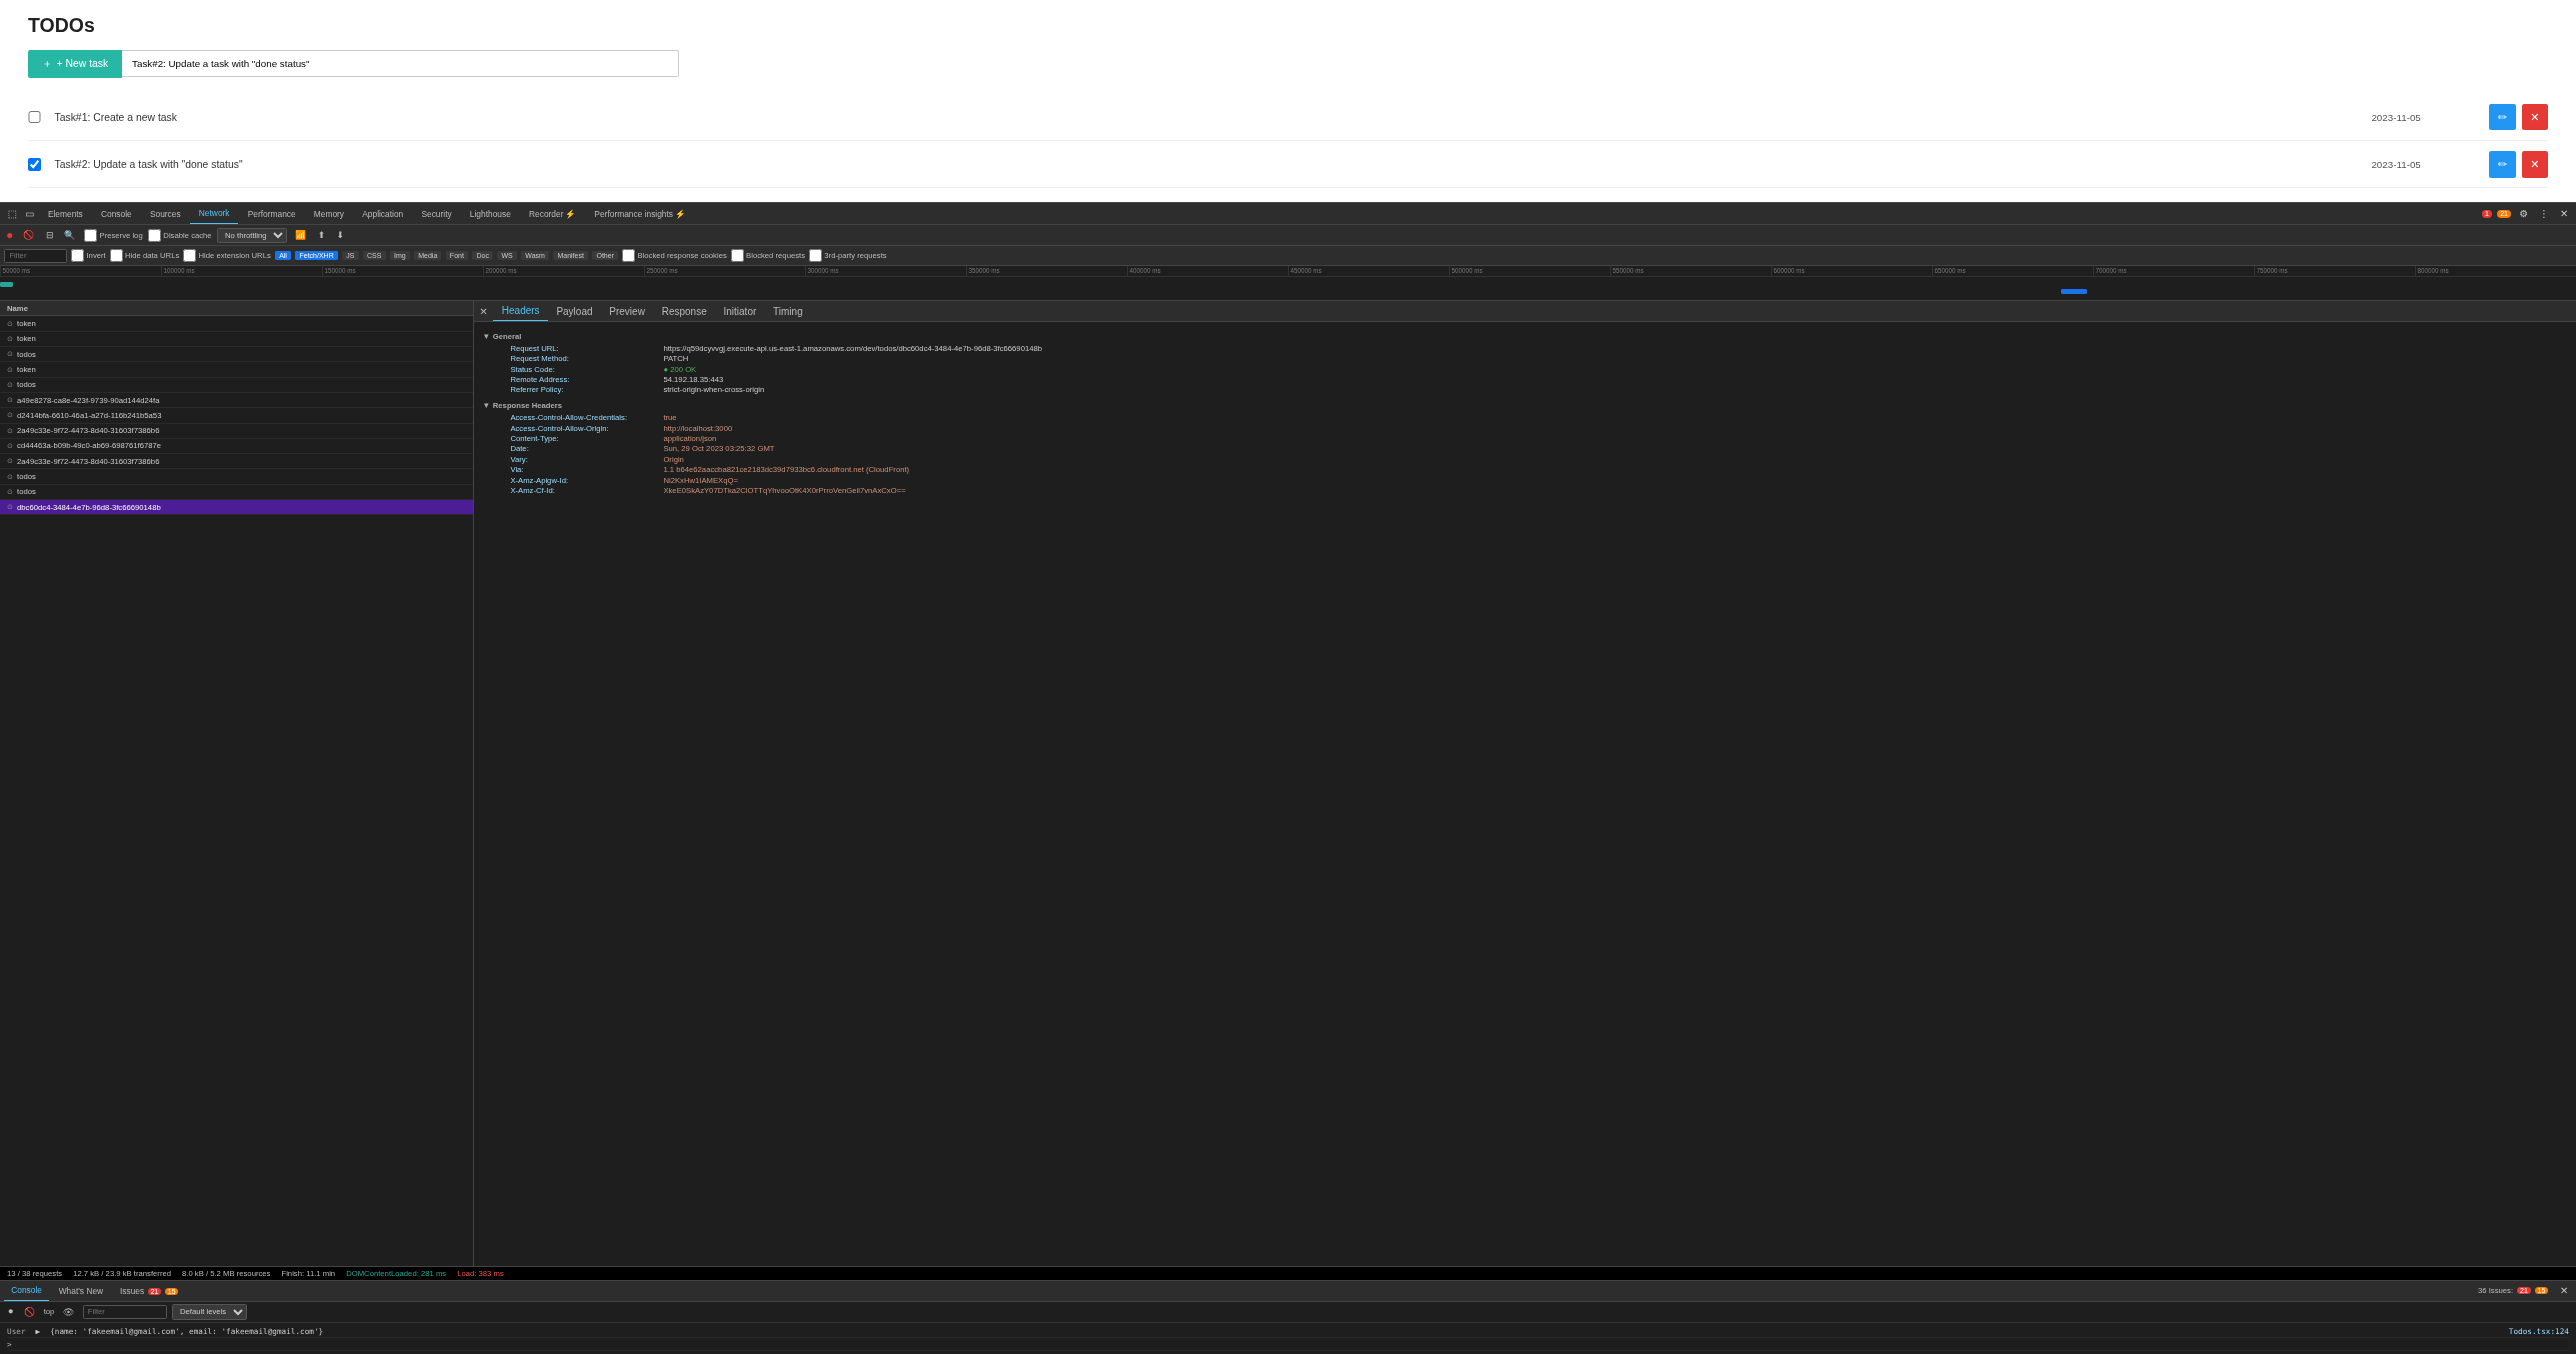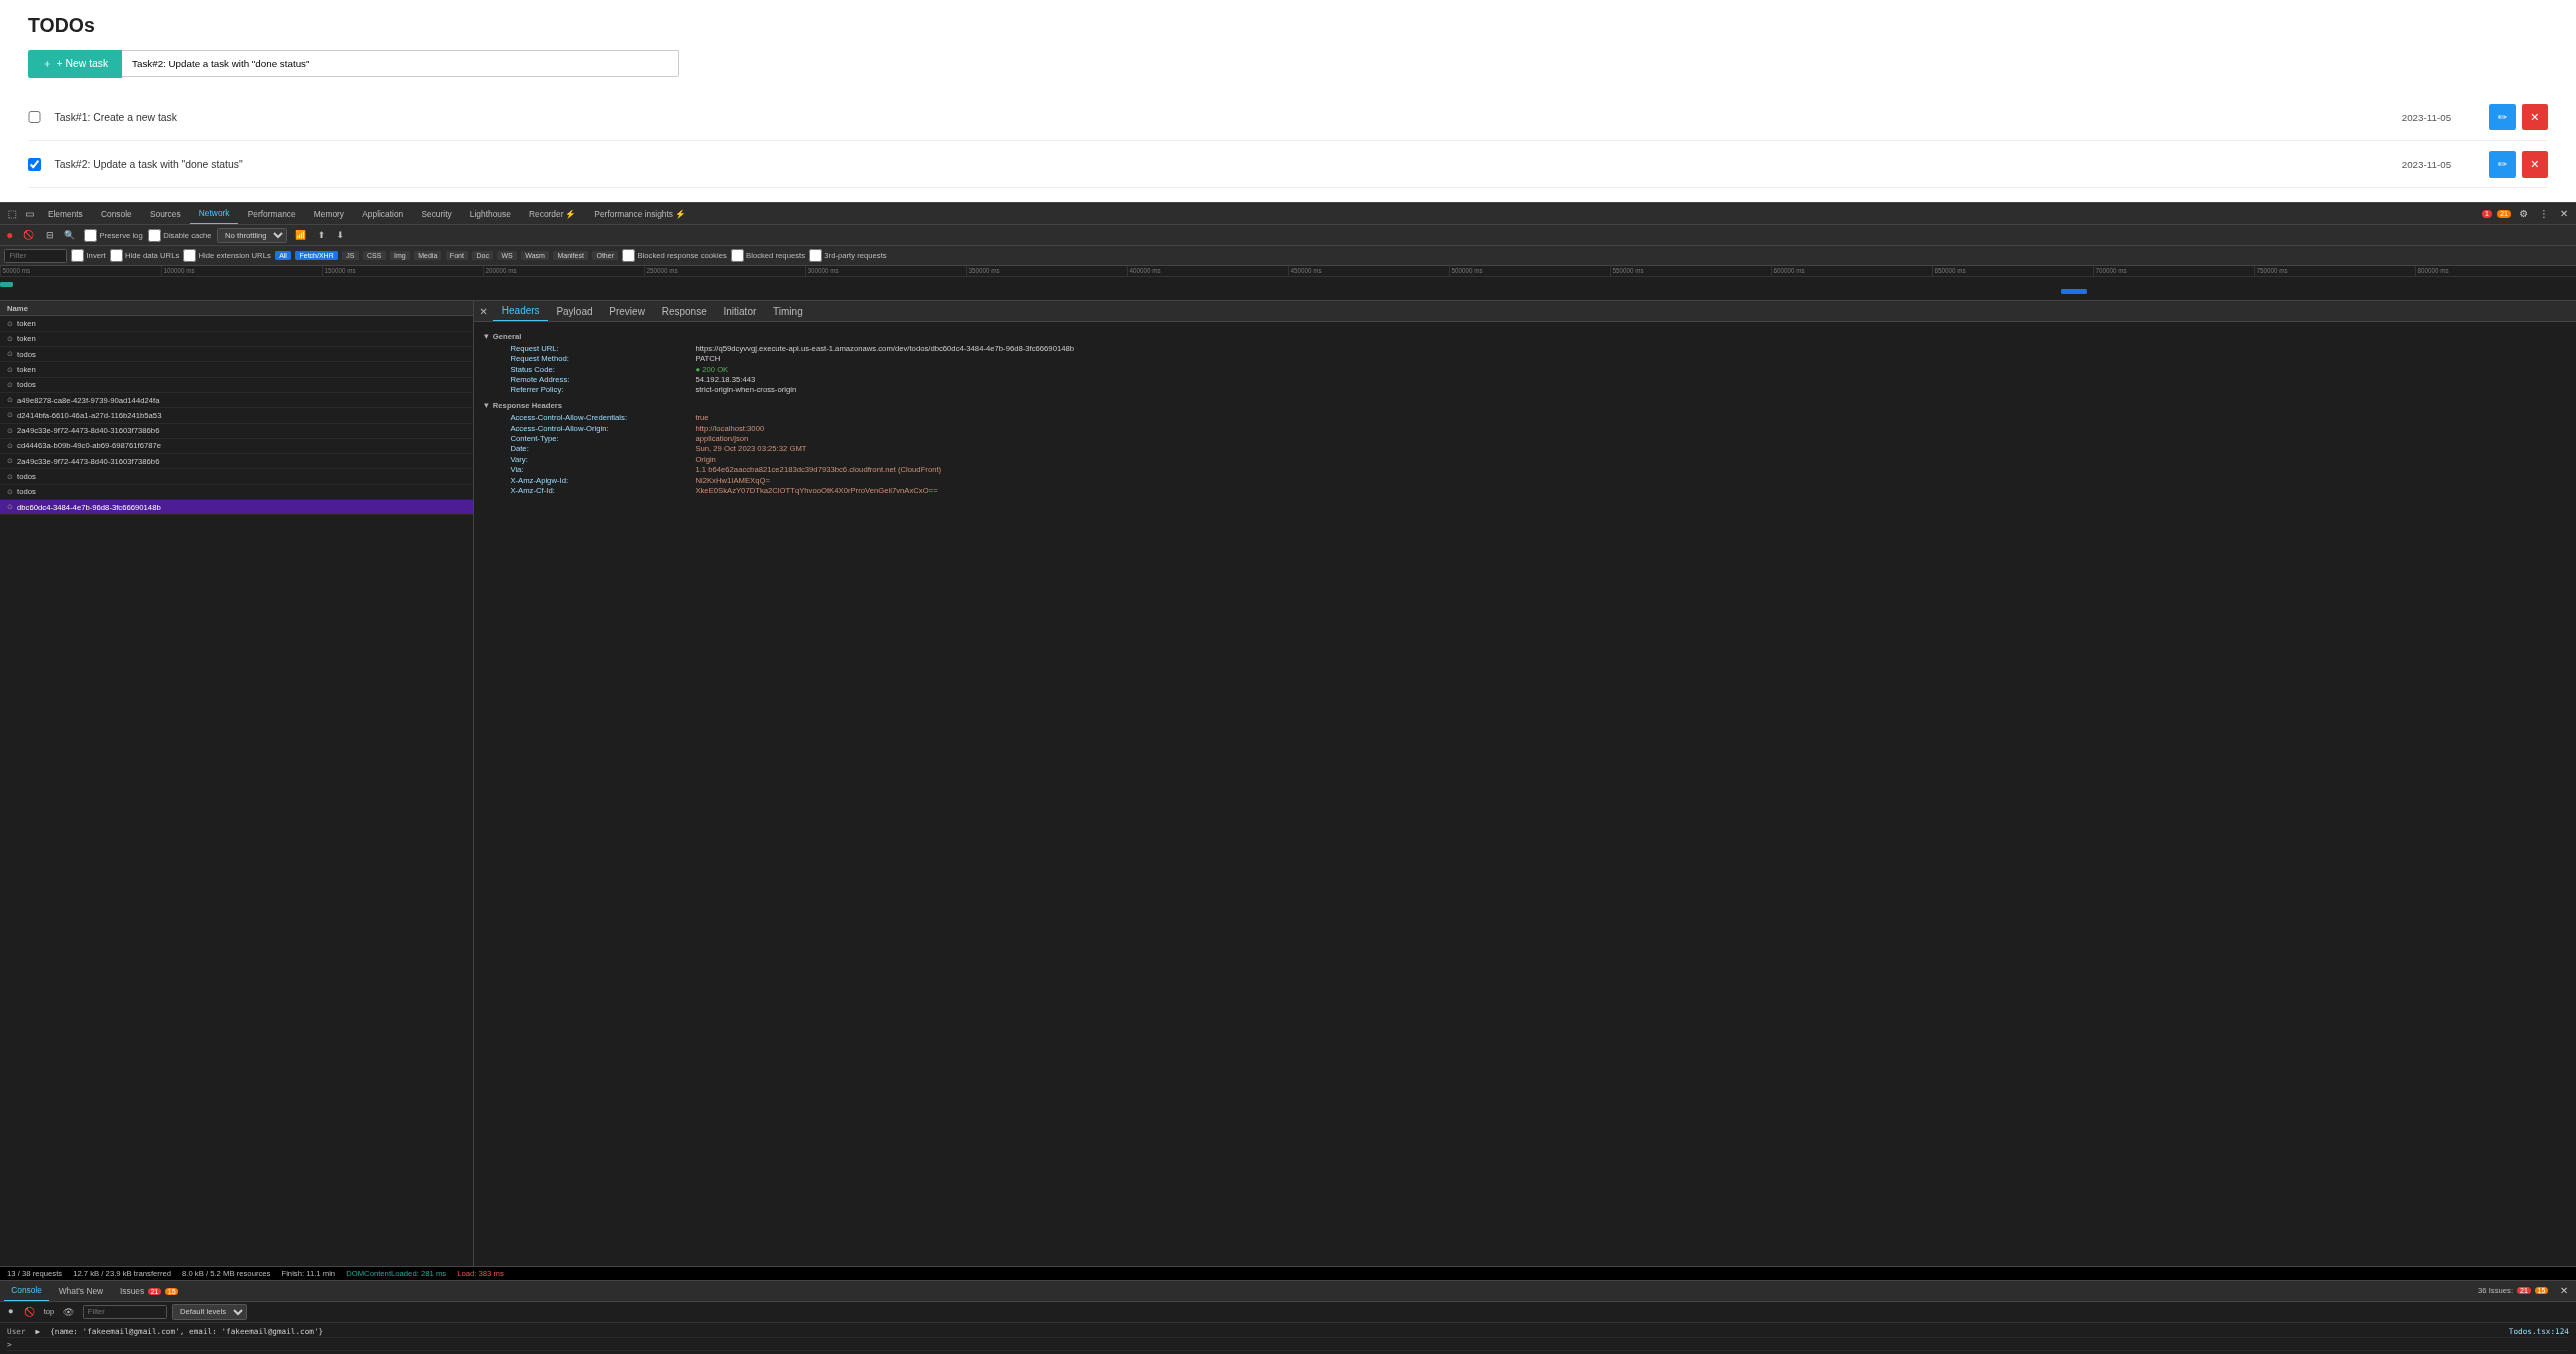--- a/index.html
+++ b/index.html
@@ -38,21 +38,21 @@
       max-width: 557px;
     }
     .task-row {
       display: flex;
       align-items: center;
       padding: 9.8px 0;
       border-bottom: 0.7px solid #eee;
     }
     .task-checkbox { width: 12.5px; height: 12.5px; margin-right: 14px; cursor: pointer; }
     .task-label { flex: 1; font-size: 10.4px; color: #333; }
-    .task-date { font-size: 9.8px; color: #555; margin-right: 21px; min-width: 84px; text-align: center; }
+    .task-date { font-size: 9.8px; color: #555; margin-right: 34px; min-width: 84px; text-align: left; }
     .task-actions { display: flex; gap: 5.6px; }
     .task-edit-btn { background: #2196f3; border: none; color: #fff; width: 26.5px; height: 26.5px; cursor: pointer; border-radius: 2.1px; font-size: 11px; display: flex; align-items: center; justify-content: center; }
     .task-delete-btn { background: #e53935; border: none; color: #fff; width: 26.5px; height: 26.5px; cursor: pointer; border-radius: 2.1px; font-size: 11px; display: flex; align-items: center; justify-content: center; }
 
     
     .devtools {
       background: #1e1e1e;
       color: #ccc;
       flex: 1;
       display: flex;
@@ -194,21 +194,21 @@
     .hp-close { background: none; border: none; color: #bbb; cursor: pointer; font-size: 9.8px; padding: 2.8px 5.6px; }
     .hp-tab { background: none; border: none; color: #bbb; cursor: pointer; padding: 4.2px 8.4px; font-size: 10px; }
     .hp-tab.active { color: #4fc3f7; border-bottom: 1.4px solid #4fc3f7; }
     .hp-body { flex: 1; overflow-y: auto; padding: 5.6px 8.4px; }
     .hp-section-title {
       color: #aaa; font-size: 7.7px; font-weight: bold; margin: 4.2px 0 2.8px 0;
       display: flex; align-items: center; gap: 2.8px;
     }
     .hp-row { display: flex; margin-bottom: 1.4px; font-size: 7.7px; }
     .hp-key { color: #9cdcfe; min-width: 153px; margin-left: 28px; }
-    .hp-val { color: #ce9178; word-break: break-all; margin-left: 32px; }
+    .hp-val { color: #ce9178; word-break: break-all; }
     .hp-val.green { color: #4caf50; }
     .hp-val.normal { color: #ccc; }
 
     
     .status-bar {
       background: #000000;
       border-top: 0.7px solid #444;
       padding: 2.1px 7px;
       font-size: 7.7px;
       color: #bbb;

